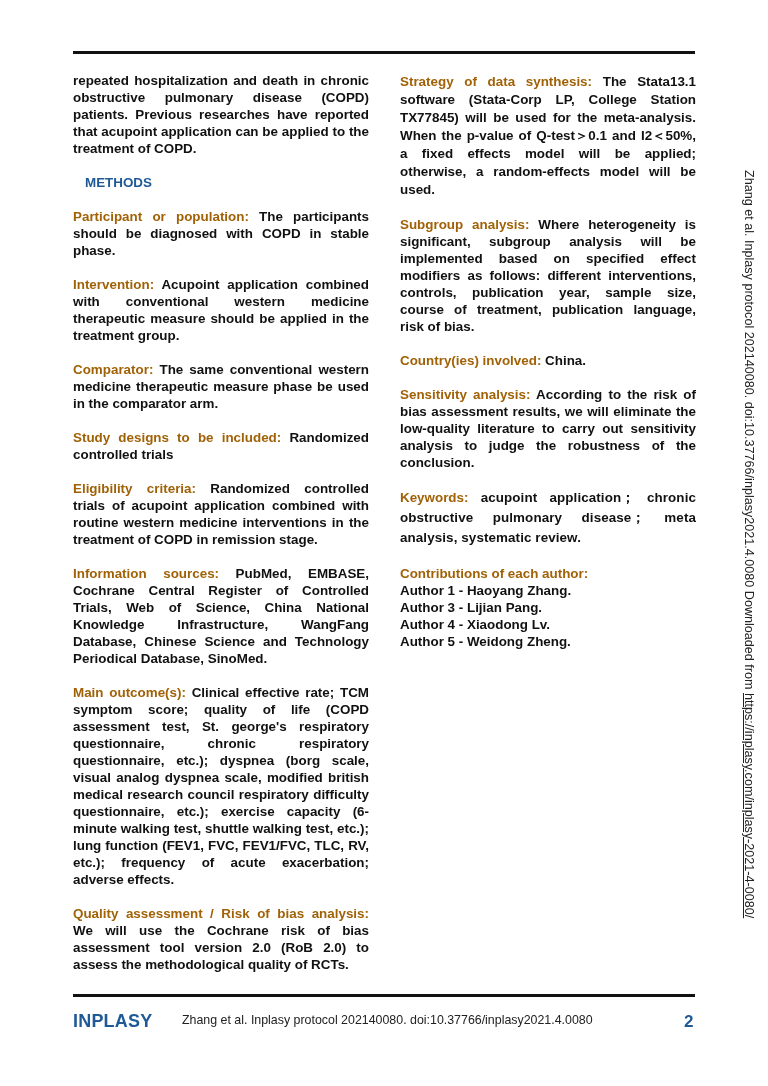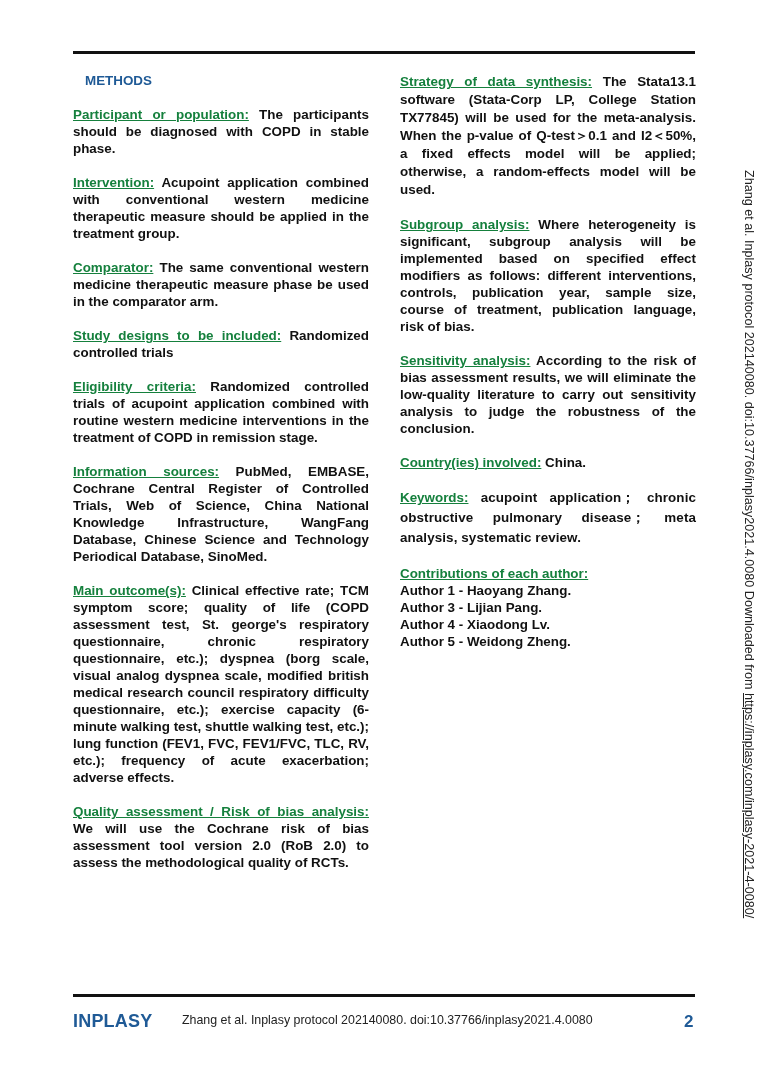--- a/index.html
+++ b/index.html
@@ -31,22 +31,21 @@
       line-height: 17px;
       font-weight: bold;
     }
     .col-left { left: 73px; }
     .col-right { left: 400px; top: 73px; }
     .para {
       margin: 0 0 17px 0;
       text-align: justify;
     }
     .lbl {
-      color: #15803d;
-      text-decoration: underline;
+      color: #a16207;
     }
     .heading {
       color: #1f5a96;
       margin: 0 0 17px 12px;
     }
     .kw-body {
       font-weight: bold;
       letter-spacing: 0.1px;
     }
     .tall { line-height: 20px; }
@@ -97,20 +96,21 @@
       text-decoration: underline;
       color: #222222;
     }
   </style>
 </head>
 <body>
 
 <div class="top-rule"></div>
 
 <div class="col col-left">
+  <p class="para">repeated hospitalization and death in chronic obstructive pulmonary disease (COPD) patients. Previous researches have reported that acupoint application can be applied to the treatment of COPD.</p>
 
   <p class="heading">METHODS</p>
 
   <p class="para">
     <span class="lbl">Participant or population:</span><span> The participants should be diagnosed with COPD in stable phase.</span>
   </p>
 
   <p class="para">
     <span class="lbl">Intervention:</span><span> Acupoint application combined with conventional western medicine therapeutic measure should be applied in the treatment group.</span>
   </p>
@@ -143,25 +143,25 @@
 <div class="col col-right">
   <p class="para" style="line-height:18px;">
     <span class="lbl">Strategy of data synthesis:</span><span> The Stata13.1 software (Stata-Corp LP, College Station TX77845) will be used for the meta-analysis. When the p-value of Q-test＞0.1 and I2＜50%, a fixed effects model will be applied; otherwise, a random-effects model will be used.</span>
   </p>
 
   <p class="para">
     <span class="lbl">Subgroup analysis:</span><span> Where heterogeneity is significant, subgroup analysis will be implemented based on specified effect modifiers as follows: different interventions, controls, publication year, sample size, course of treatment, publication language, risk of bias.</span>
   </p>
 
   <p class="para">
-    <span class="lbl">Sensitivity analysis:</span><span> According to the risk of bias assessment results, we will eliminate the low-quality literature to carry out sensitivity analysis to judge the robustness of the conclusion.</span>
+    <span class="lbl">Country(ies) involved:</span><span> China.</span>
   </p>
 
   <p class="para">
-    <span class="lbl">Country(ies) involved:</span><span> China.</span>
+    <span class="lbl">Sensitivity analysis:</span><span> According to the risk of bias assessment results, we will eliminate the low-quality literature to carry out sensitivity analysis to judge the robustness of the conclusion.</span>
   </p>
 
   <p class="para tall">
     <span class="lbl">Keywords:</span><span class="kw-body"> acupoint application； chronic obstructive pulmonary disease； meta analysis, systematic review.</span>
   </p>
 
   <div>
     <p class="author-line lbl">Contributions of each author:</p>
     <p class="author-line">Author 1 - Haoyang Zhang.</p>
     <p class="author-line">Author 3 - Lijian Pang.</p>

